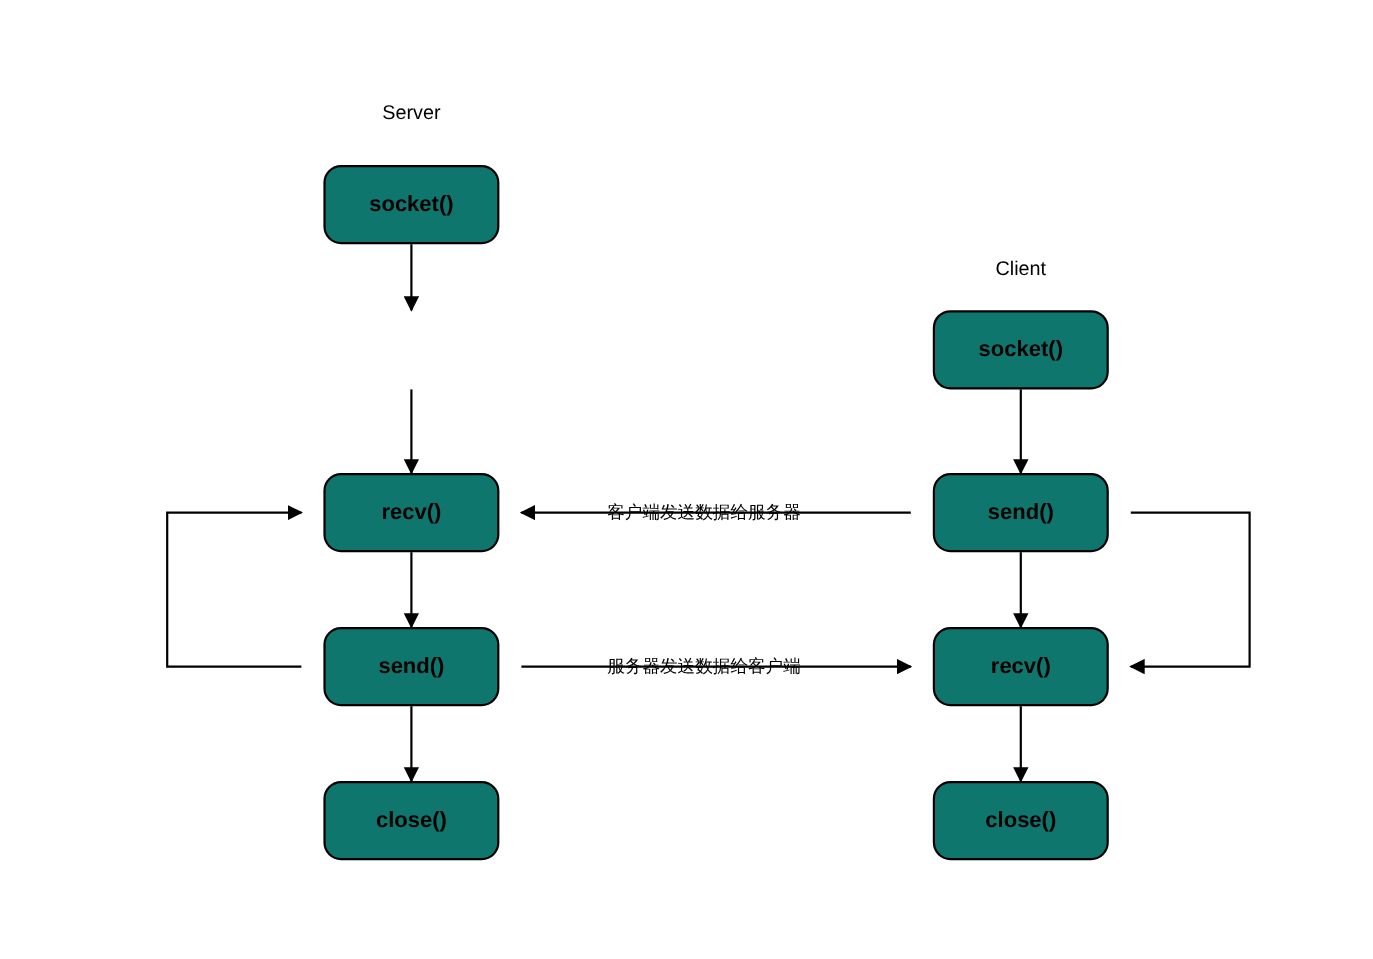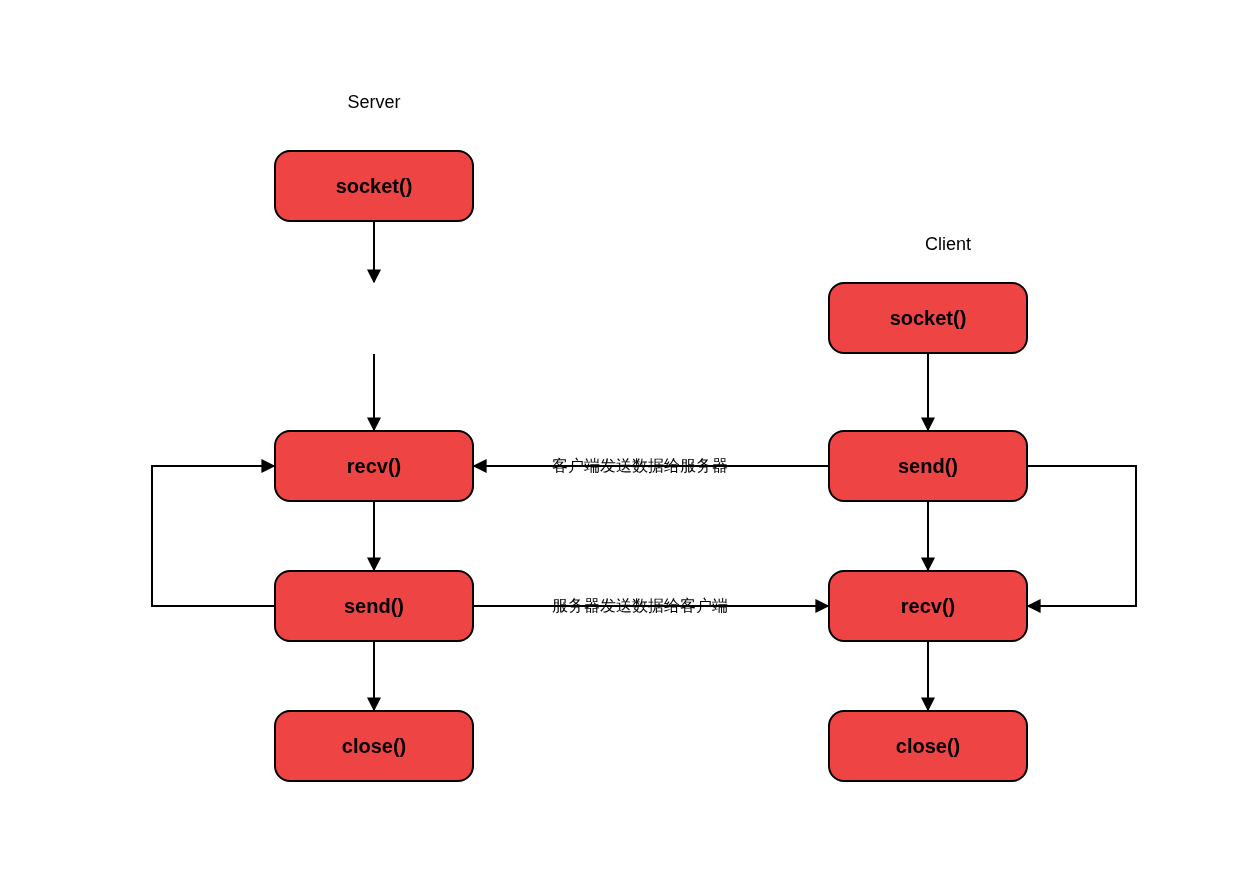--- a/index.html
+++ b/index.html
@@ -18,32 +18,32 @@
   .title {
     position: absolute;
     font-size: 18px;
     color: #000;
     text-align: center;
     transform: translateX(-50%);
     white-space: nowrap;
   }
   .node {
     position: absolute;
-    width: 200px;
+    width: 160px;
     height: 72px;
     border: 2px solid #000;
     border-radius: 16px;
     box-sizing: border-box;
     font-size: 20px;
     font-weight: 600;
     color: #000;
     display: flex;
     align-items: center;
     justify-content: center;
-    background: #ef4444;
+    background: #0f766e;
     transform: translateX(-50%);
   }
   .edge-label {
     position: absolute;
     font-size: 16px;
     color: #000;
     white-space: nowrap;
     transform: translate(-50%, -50%);
     background: #fff;
     padding: 0 6px;
@@ -56,21 +56,21 @@
     height: 872px;
     pointer-events: none;
   }
 </style>
 </head>
 <body>
 
 <div class="canvas">
 
   <div class="title" style="left:374px; top:92px;">Server</div>
-  <div class="title" style="left:948px; top:234px;text-align:right;">Client</div>
+  <div class="title" style="left:928px; top:234px;text-align:right;">Client</div>
 
   <div class="node" style="left:374px; top:150px;">socket()</div>
   <div class="node" style="left:374px; top:430px;">recv()</div>
   <div class="node" style="left:374px; top:570px;">send()</div>
   <div class="node" style="left:374px; top:710px;">close()</div>
 
   <div class="node" style="left:928px; top:282px;">socket()</div>
   <div class="node" style="left:928px; top:430px;">send()</div>
   <div class="node" style="left:928px; top:570px;">recv()</div>
   <div class="node" style="left:928px; top:710px;">close()</div>

